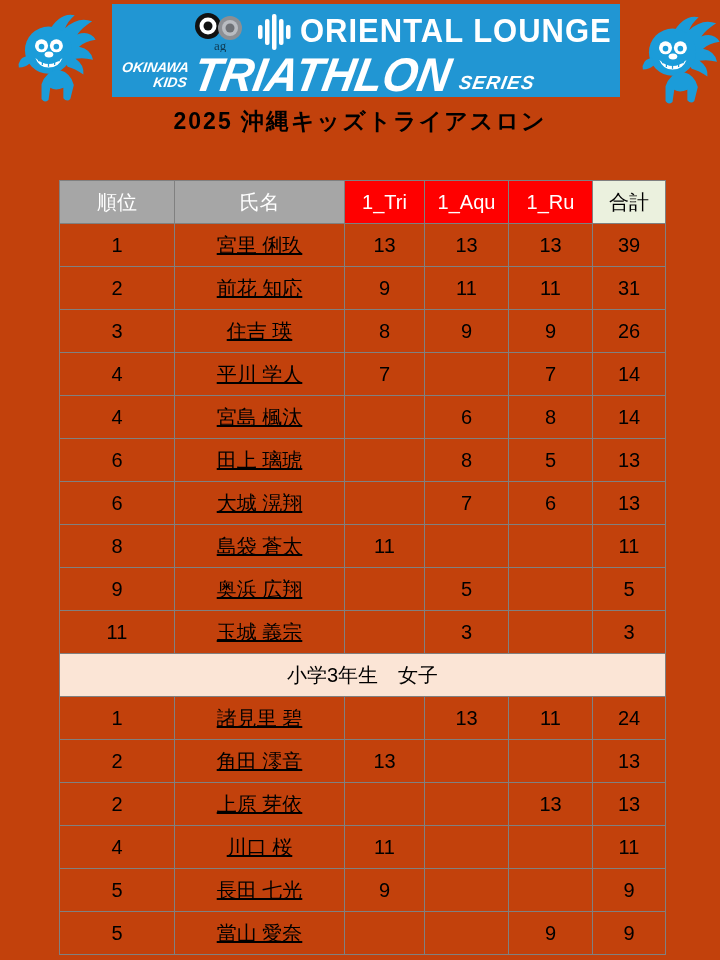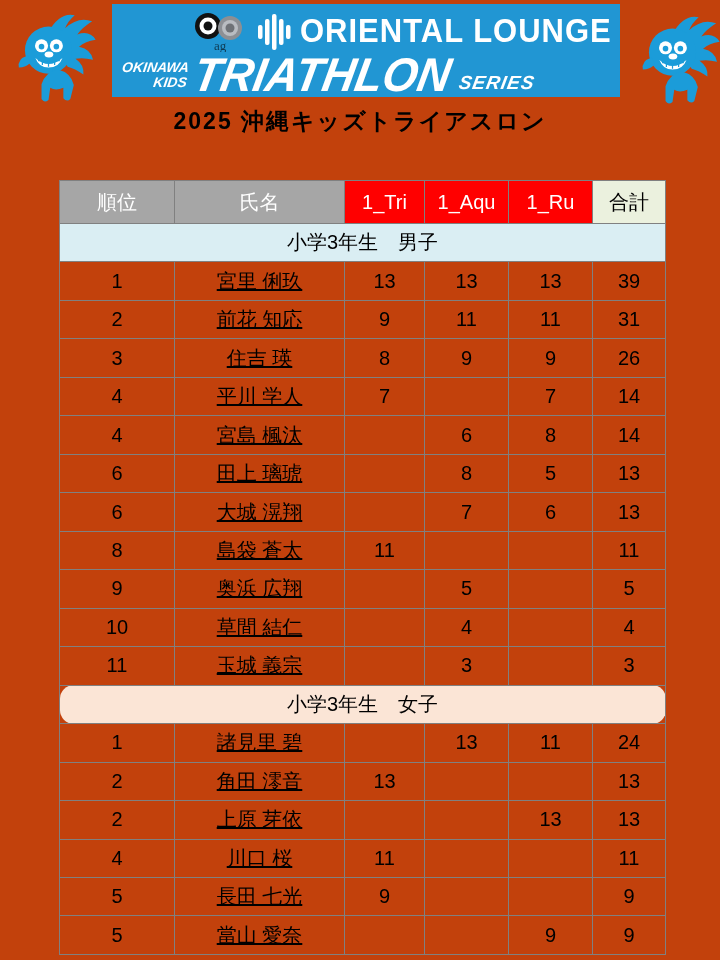--- a/index.html
+++ b/index.html
@@ -145,23 +145,20 @@
         <th class="th-gray">順位</th>
         <th class="th-gray">氏名</th>
         <th class="th-red">1_Tri</th>
         <th class="th-red">1_Aqu</th>
         <th class="th-red">1_Ru</th>
         <th class="th-green">合計</th>
       </tr>
     </thead>
     <tbody>
         <tr>
-          <td colspan="6" class="section-cell" style="background: rgb(218, 238, 243);">小学3年生　男子</td>
-        </tr>
-        <tr>
           <td>1</td>
           <td class="name-cell">宮里 俐玖</td>
           <td>13</td>
           <td>13</td>
           <td>13</td>
           <td>39</td>
         </tr>
         <tr>
           <td>2</td>
           <td class="name-cell">前花 知応</td>
@@ -220,37 +217,29 @@
         </tr>
         <tr>
           <td>9</td>
           <td class="name-cell">奥浜 広翔</td>
           <td></td>
           <td>5</td>
           <td></td>
           <td>5</td>
         </tr>
         <tr>
-          <td>10</td>
-          <td class="name-cell">草間 結仁</td>
-          <td></td>
-          <td>4</td>
-          <td></td>
-          <td>4</td>
-        </tr>
-        <tr>
           <td>11</td>
           <td class="name-cell">玉城 義宗</td>
           <td></td>
           <td>3</td>
           <td></td>
           <td>3</td>
         </tr>
         <tr>
-          <td colspan="6" class="section-cell" style="background: rgb(251, 229, 214); border-radius: 14px;">小学3年生　女子</td>
+          <td colspan="6" class="section-cell" style="background: rgb(251, 229, 214);">小学3年生　女子</td>
         </tr>
         <tr>
           <td>1</td>
           <td class="name-cell">諸見里 碧</td>
           <td></td>
           <td>13</td>
           <td>11</td>
           <td>24</td>
         </tr>
         <tr>

